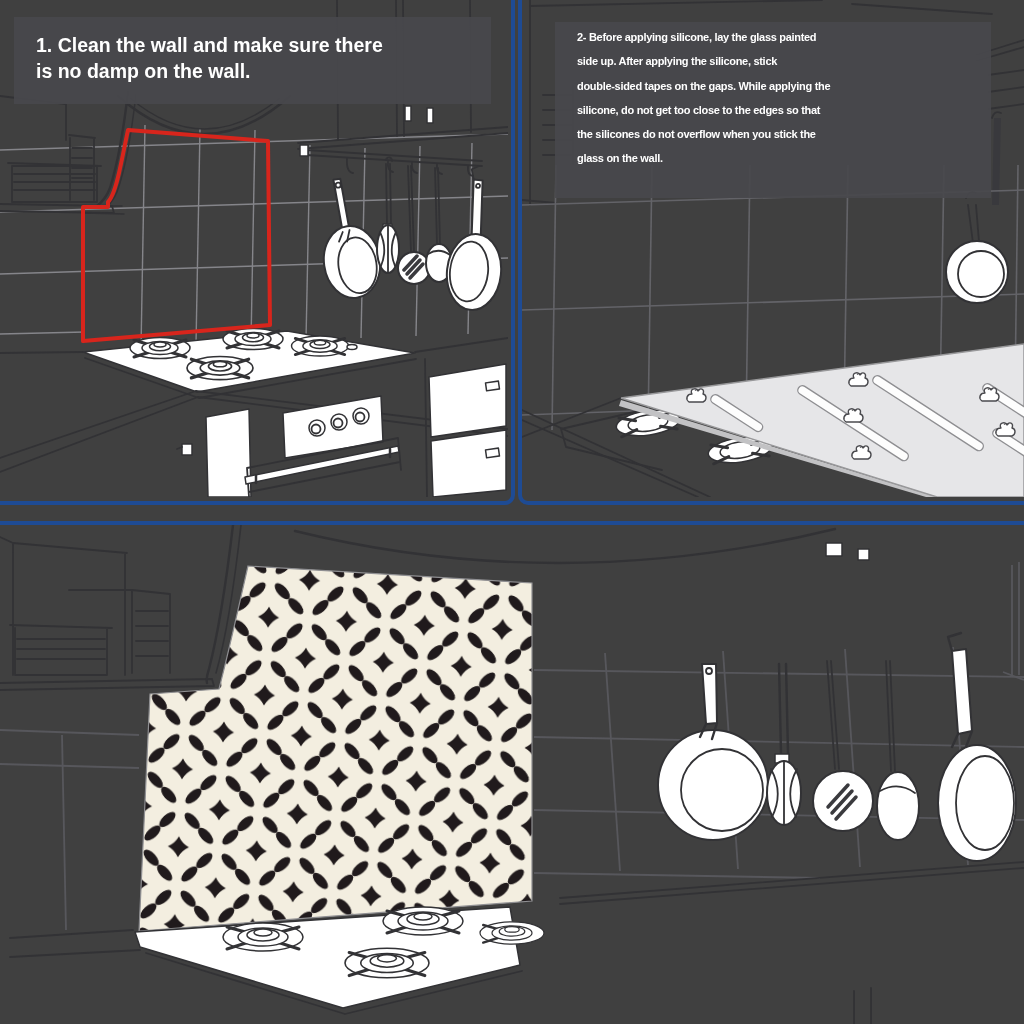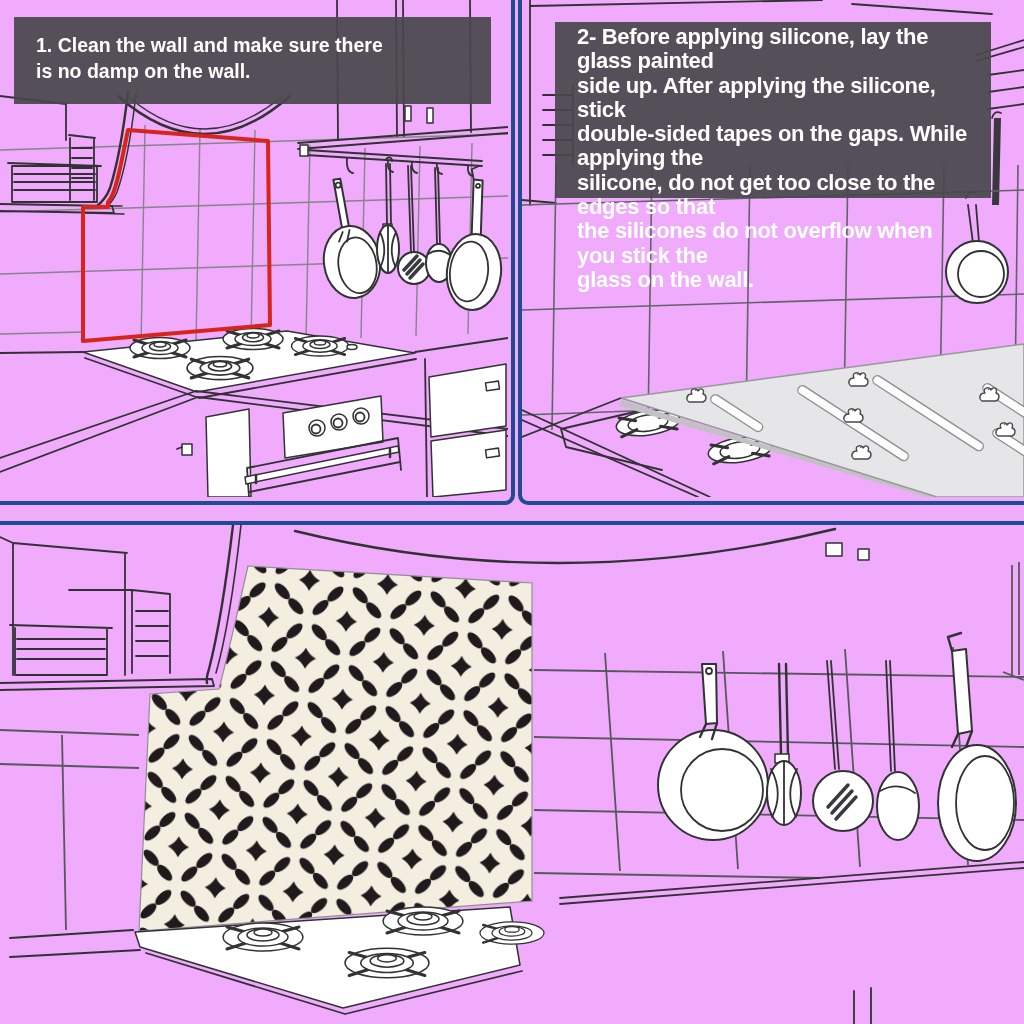--- a/index.html
+++ b/index.html
@@ -1,26 +1,26 @@
 <!DOCTYPE html>
 <html><head>
 <meta charset="utf-8">
 <style>
   html,body{margin:0;padding:0;background:#fff;}
-  #stage{position:relative;width:1024px;height:1024px;overflow:hidden;background:#f0abfc;
+  #stage{position:relative;width:1024px;height:1024px;overflow:hidden;background:#404040;
          font-family:"Liberation Sans", sans-serif;}
   .panel-frame{position:absolute;border:4px solid #1e4b94;border-radius:10px;background:transparent;pointer-events:none;}
   #frame1{left:-12px;top:-12px;width:519px;height:509px;}
   #frame2{left:518px;top:-12px;width:540px;height:509px;}
   #frame3{left:-12px;top:521px;width:1060px;height:540px;}
   .art{position:absolute;}
   .overlay{position:absolute;background:rgba(72,72,76,0.93);color:#ffffff;font-weight:700;
            white-space:pre-line;box-sizing:border-box;}
   #box1{left:14px;top:17px;width:477px;height:87px;font-size:19.5px;line-height:26px;padding:15px 22px;letter-spacing:0px;}
-  #box2{left:555px;top:22px;width:436px;height:176px;font-size:22px;line-height:24.3px;padding:3px 22px;letter-spacing:-0.3px;}
+  #box2{left:555px;top:22px;width:436px;height:176px;font-size:11px;line-height:24.3px;padding:3px 22px;letter-spacing:-0.3px;}
   #box3{left:545px;top:576px;width:459px;height:110px;font-size:17px;line-height:24px;padding:13px 20px;letter-spacing:-0.2px;}
   
   .s1{stroke:#323235;stroke-width:1.8;fill:none;stroke-linecap:round;stroke-linejoin:round}
   .s2{stroke:#323235;stroke-width:2.4;fill:none;stroke-linecap:round;stroke-linejoin:round}
   .wf{fill:#ffffff;stroke:#323235;stroke-width:2;stroke-linejoin:round}
   .wf1{fill:#ffffff;stroke:#323235;stroke-width:1.5;stroke-linejoin:round}
   .tl{stroke:#85858a;stroke-width:1.4;fill:none}
   .tl2{stroke:#636368;stroke-width:1.6;fill:none}
   .tl3{stroke:#57575c;stroke-width:1.8;fill:none}
   .arm{stroke:#323235;stroke-width:3;stroke-linecap:round}

